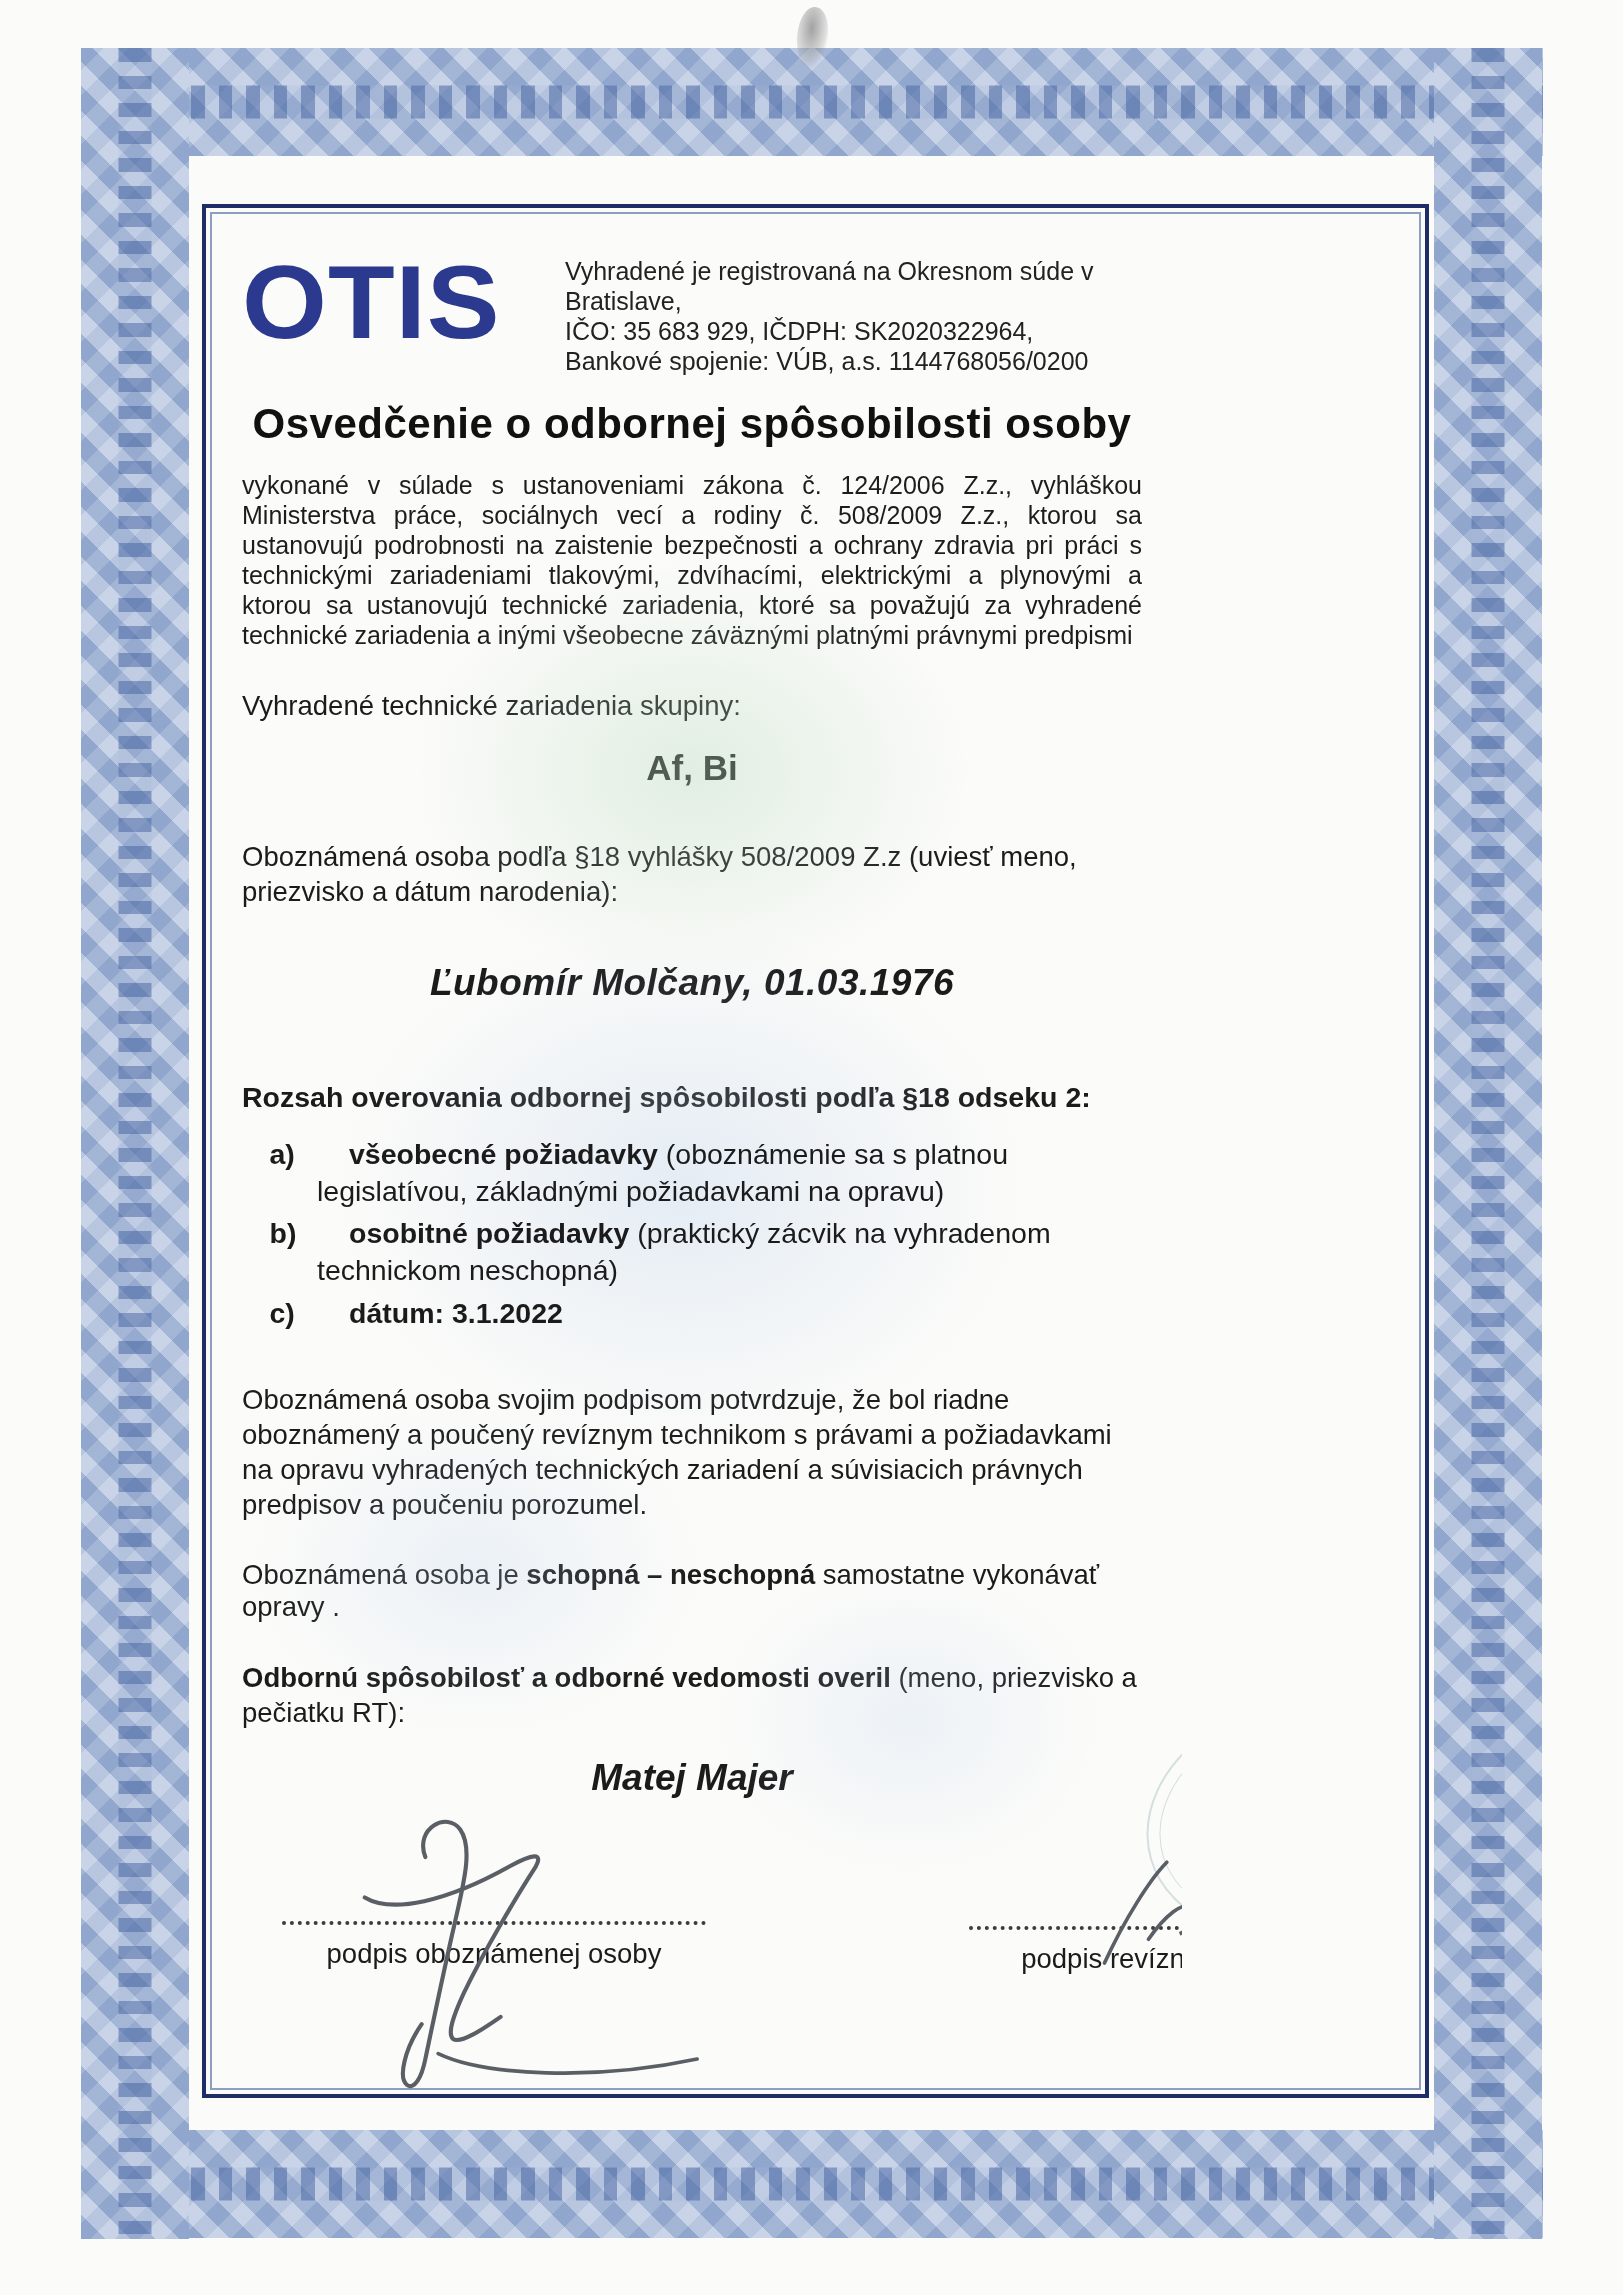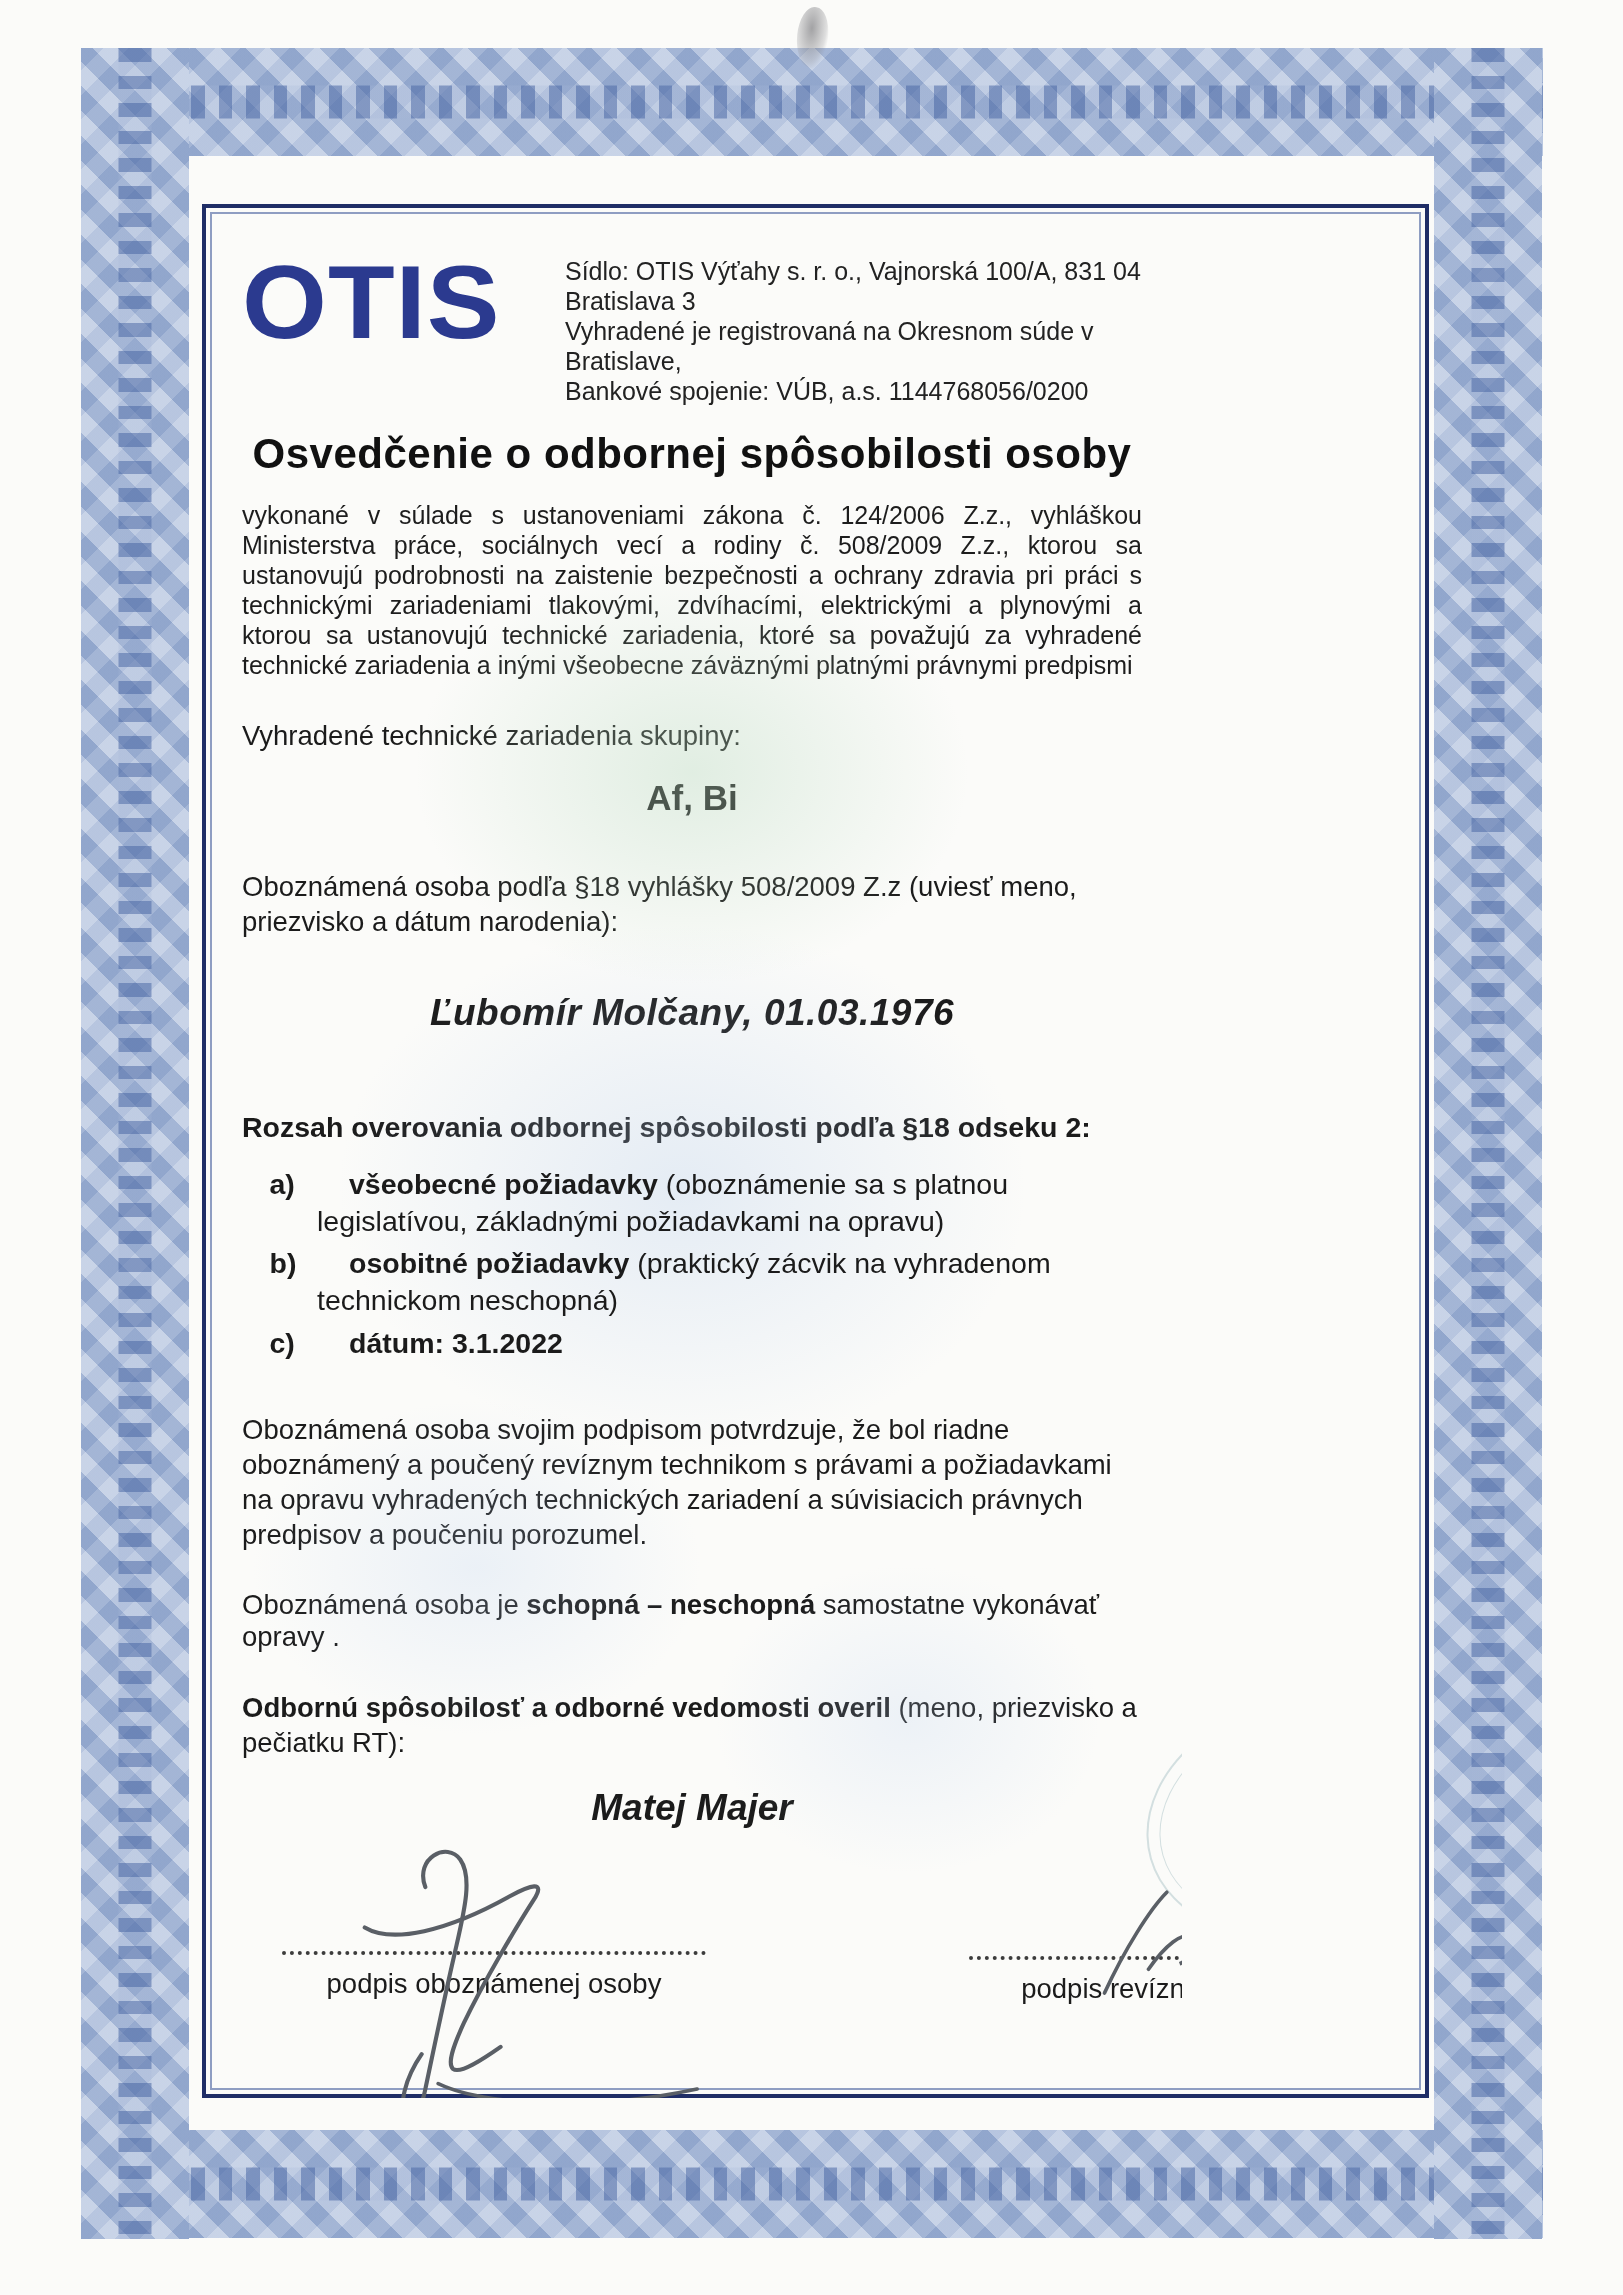--- a/index.html
+++ b/index.html
@@ -139,22 +139,22 @@
 
 <div class="frame">
   <div class="frame-inner"></div>
 </div>
 
 <div class="content">
 
   <div class="header-row">
     <div class="otis-logo">OTIS</div>
     <div class="company-info">
-      <div>Sídlo: OTIS Výťahy s. r. o., Vajnorská 100/A, 831 04 Bratislava 3</div>
       <div>Vyhradené je registrovaná na Okresnom súde v Bratislave,</div>
+      <div>IČO: 35 683 929, IČDPH: SK2020322964,</div>
       <div>Bankové spojenie: VÚB, a.s. 1144768056/0200</div>
     </div>
   </div>
 
   <div class="doc-title">Osvedčenie o odbornej spôsobilosti osoby</div>
 
   <div class="legal">vykonané v súlade s ustanoveniami zákona č. 124/2006 Z.z., vyhláškou Ministerstva práce, sociálnych vecí a rodiny č. 508/2009 Z.z., ktorou sa ustanovujú podrobnosti na zaistenie bezpečnosti a ochrany zdravia pri práci s technickými zariadeniami tlakovými, zdvíhacími, elektrickými a plynovými a ktorou sa ustanovujú technické zariadenia, ktoré sa považujú za vyhradené technické zariadenia a inými všeobecne záväznými platnými právnymi predpismi</div>
 
   <div class="group-label">Vyhradené technické zariadenia skupiny:</div>
   <div class="group-value">Af, Bi</div>

